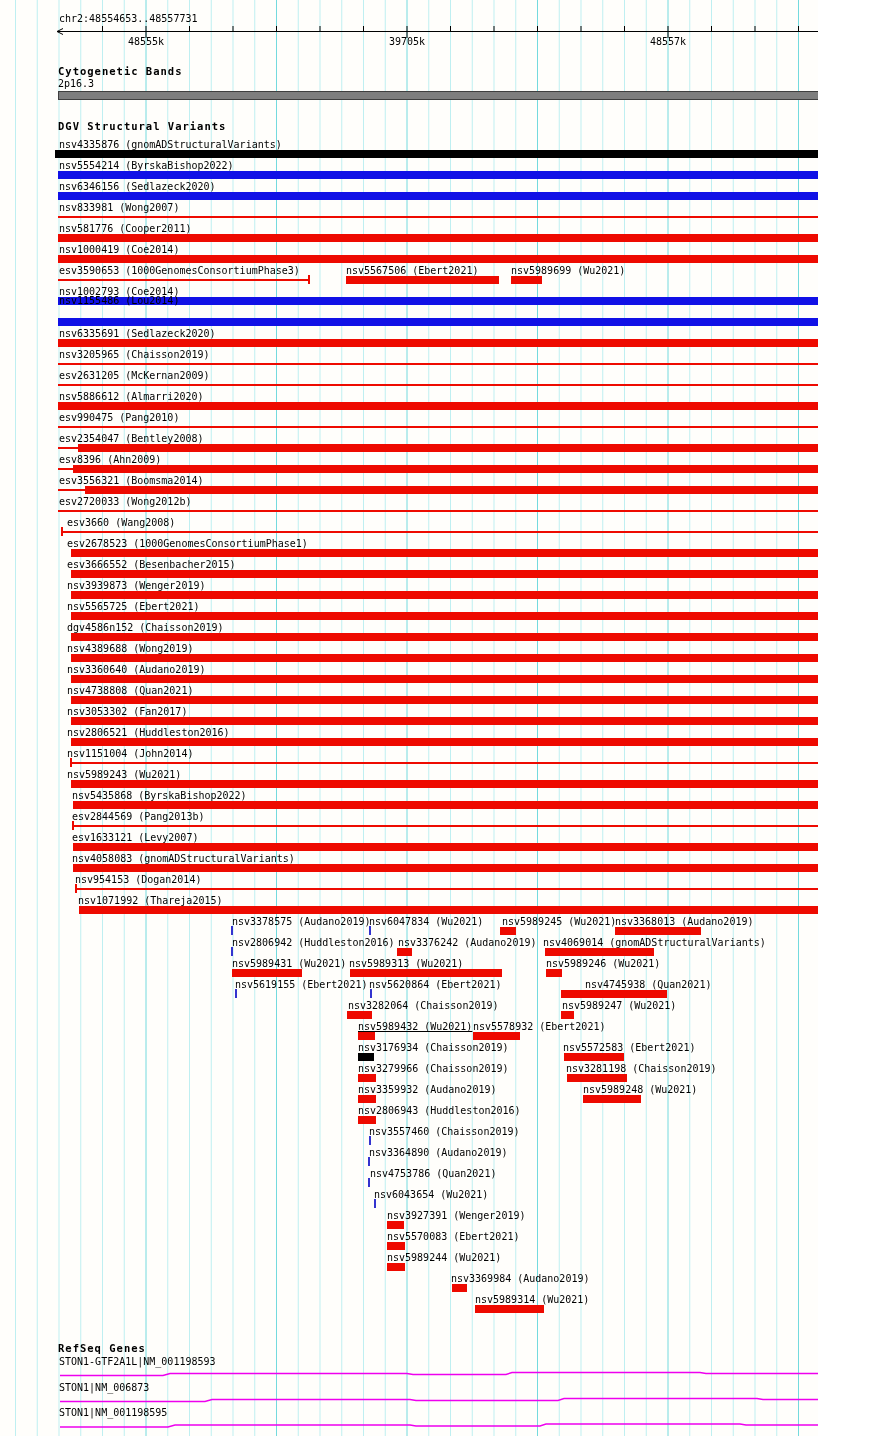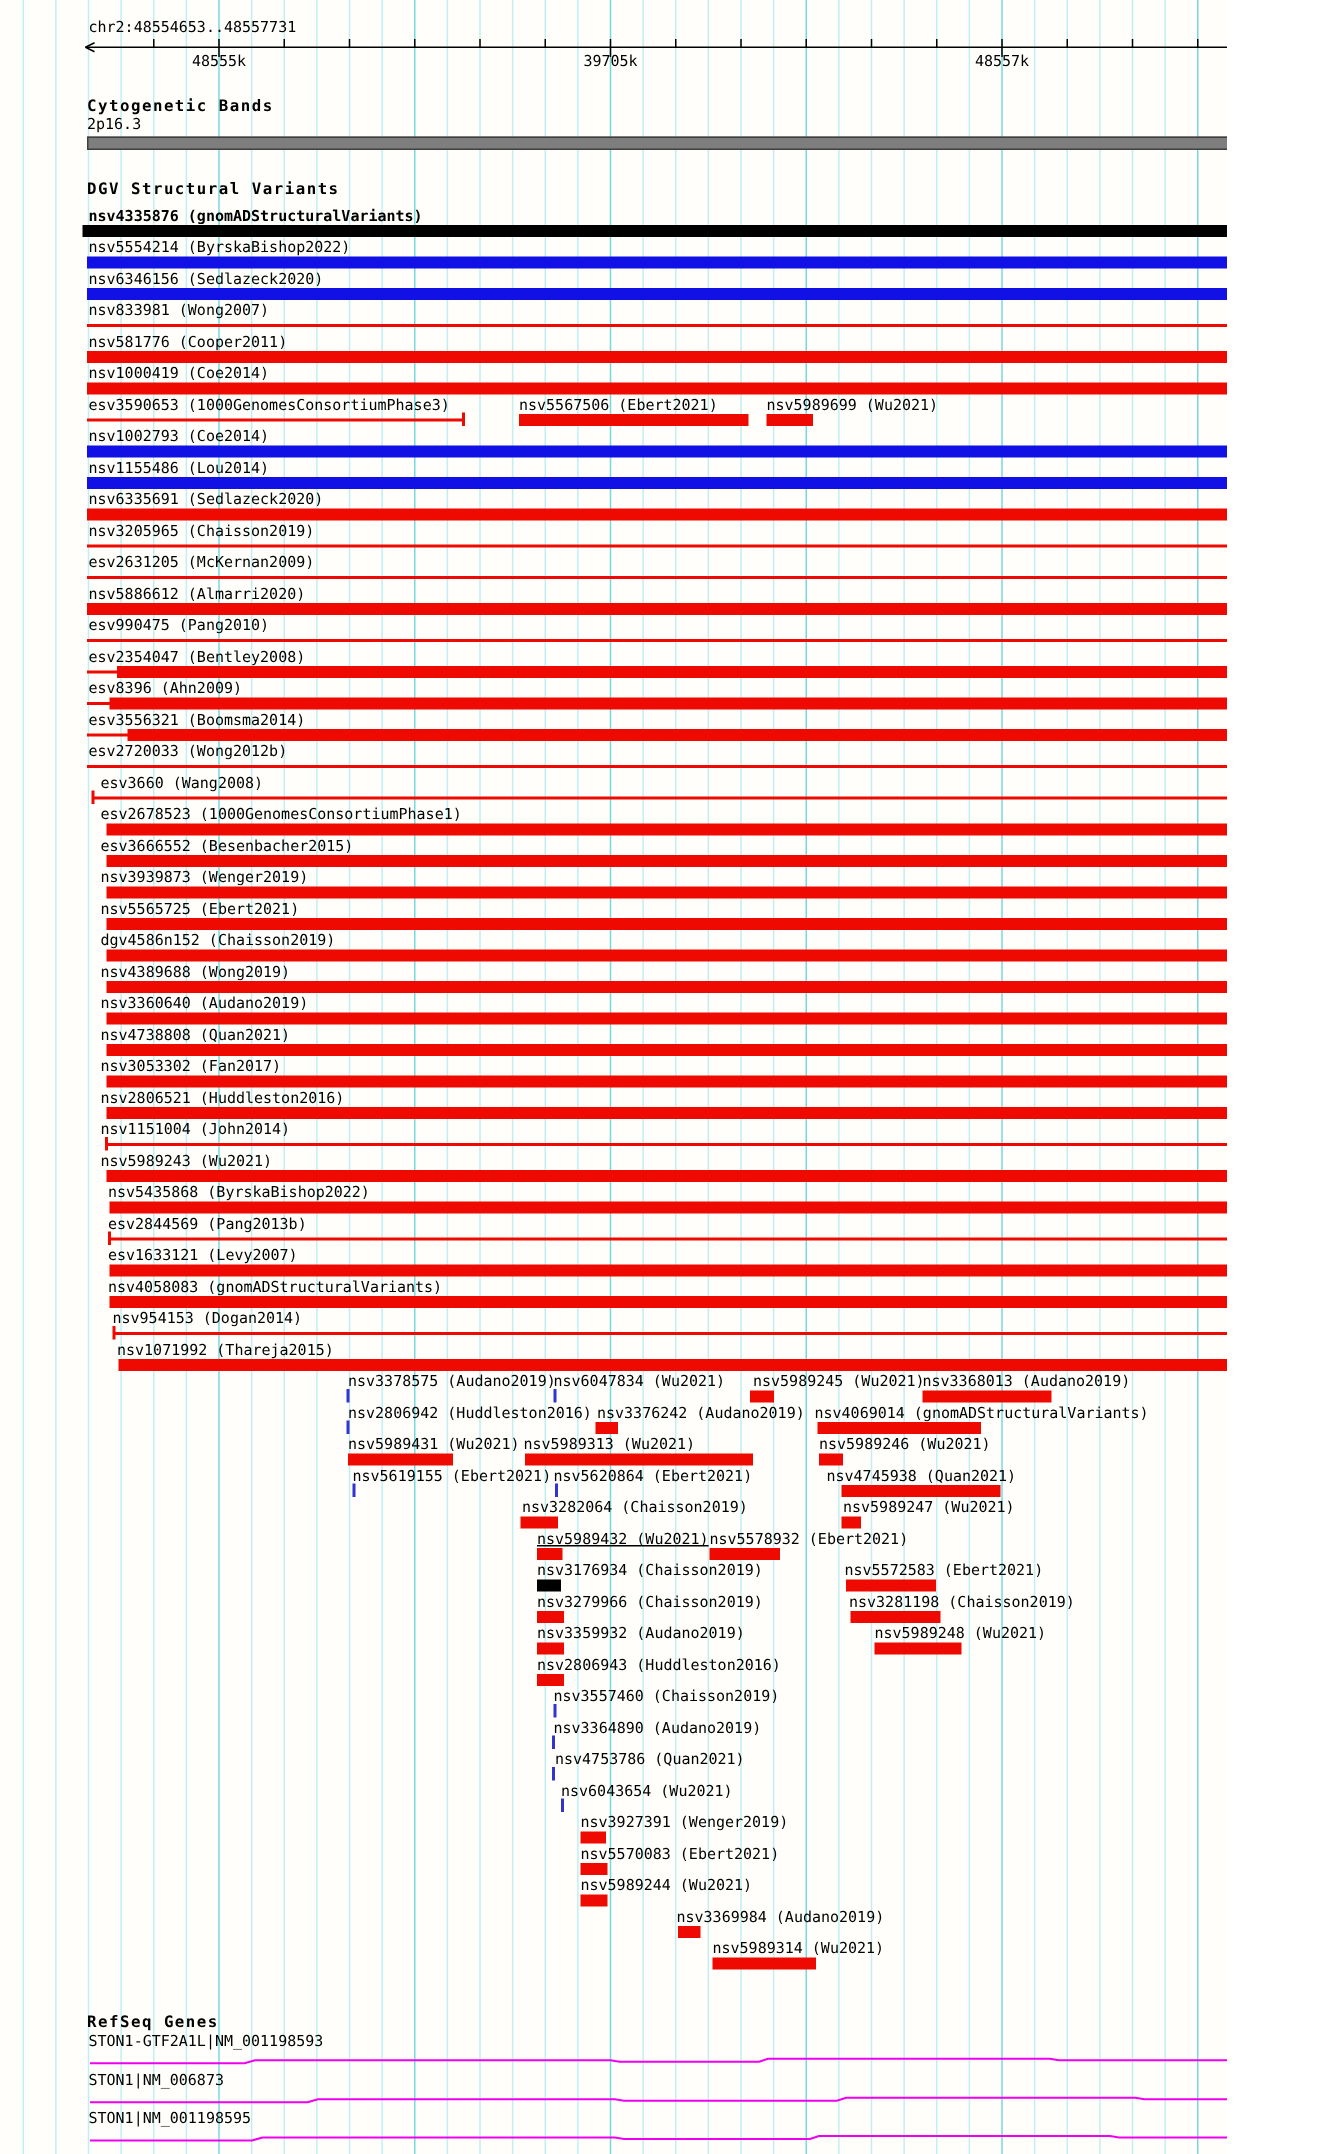--- a/index.html
+++ b/index.html
@@ -99,42 +99,42 @@
   <div class="lbl hdr" style="left:58px;top:66px;">Cytogenetic Bands</div>
   <div class="lbl" style="left:58px;top:78px;">2p16.3</div>
 
   <div class="lbl hdr" style="left:58px;top:121px;">DGV Structural Variants</div>
 
   <div class="lbl hdr" style="left:58px;top:1343px;">RefSeq Genes</div>
 <div class="lbl ruler-lbl" style="left: 146px; top: 36px;">48555k</div>
     <div class="lbl ruler-lbl" style="left: 407px; top: 36px;">39705k</div>
     <div class="lbl ruler-lbl" style="left: 668px; top: 36px;">48557k</div>
     <div class="feat" style="left: 58px; top: 91px; width: 804px; height: 9px; background: rgb(126, 126, 126); border: 1px solid rgb(63, 63, 63); box-sizing: border-box;"></div>
-    <div class="lbl" style="left: 59px; top: 139px; font-weight: bold;">nsv4335876 (gnomADStructuralVariants)</div>
+    <div class="lbl" style="left: 59px; top: 139px;">nsv4335876 (gnomADStructuralVariants)</div>
     <div class="feat" style="left: 55px; top: 150px; width: 807px; height: 8px; background: rgb(0, 0, 0);"></div>
     <div class="lbl" style="left: 59px; top: 160px;">nsv5554214 (ByrskaBishop2022)</div>
     <div class="feat" style="left: 58px; top: 171px; width: 804px; height: 8px; background: rgb(17, 17, 230);"></div>
     <div class="lbl" style="left: 59px; top: 181px;">nsv6346156 (Sedlazeck2020)</div>
     <div class="feat" style="left: 58px; top: 192px; width: 804px; height: 8px; background: rgb(17, 17, 230);"></div>
     <div class="lbl" style="left: 59px; top: 202px;">nsv833981 (Wong2007)</div>
     <div class="feat" style="left: 58px; top: 216px; width: 805px; height: 2px; background: rgb(238, 10, 0);"></div>
     <div class="lbl" style="left: 59px; top: 223px;">nsv581776 (Cooper2011)</div>
     <div class="feat" style="left: 58px; top: 234px; width: 804px; height: 8px; background: rgb(238, 10, 0);"></div>
     <div class="lbl" style="left: 59px; top: 244px;">nsv1000419 (Coe2014)</div>
     <div class="feat" style="left: 58px; top: 255px; width: 804px; height: 8px; background: rgb(238, 10, 0);"></div>
     <div class="lbl" style="left: 59px; top: 265px;">esv3590653 (1000GenomesConsortiumPhase3)</div>
     <div class="feat" style="left: 58px; top: 279px; width: 251px; height: 2px; background: rgb(238, 10, 0);"></div>
     <div class="feat" style="left: 308px; top: 275px; width: 2px; height: 9px; background: rgb(238, 10, 0);"></div>
     <div class="lbl" style="left: 346px; top: 265px;">nsv5567506 (Ebert2021)</div>
     <div class="feat" style="left: 346px; top: 276px; width: 153px; height: 8px; background: rgb(238, 10, 0);"></div>
     <div class="lbl" style="left: 511px; top: 265px;">nsv5989699 (Wu2021)</div>
     <div class="feat" style="left: 511px; top: 276px; width: 31px; height: 8px; background: rgb(238, 10, 0);"></div>
     <div class="lbl" style="left: 59px; top: 286px;">nsv1002793 (Coe2014)</div>
     <div class="feat" style="left: 58px; top: 297px; width: 804px; height: 8px; background: rgb(17, 17, 230);"></div>
-    <div class="lbl" style="left: 59px; top: 307px;">nsv1155486 (Lou2014)</div>
+    <div class="lbl" style="left: 59px; top: 295px;">nsv1155486 (Lou2014)</div>
     <div class="feat" style="left: 58px; top: 318px; width: 804px; height: 8px; background: rgb(17, 17, 230);"></div>
     <div class="lbl" style="left: 59px; top: 328px;">nsv6335691 (Sedlazeck2020)</div>
     <div class="feat" style="left: 58px; top: 339px; width: 804px; height: 8px; background: rgb(238, 10, 0);"></div>
     <div class="lbl" style="left: 59px; top: 349px;">nsv3205965 (Chaisson2019)</div>
     <div class="feat" style="left: 58px; top: 363px; width: 804px; height: 2px; background: rgb(238, 10, 0);"></div>
     <div class="lbl" style="left: 59px; top: 370px;">esv2631205 (McKernan2009)</div>
     <div class="feat" style="left: 58px; top: 384px; width: 804px; height: 2px; background: rgb(238, 10, 0);"></div>
     <div class="lbl" style="left: 59px; top: 391px;">nsv5886612 (Almarri2020)</div>
     <div class="feat" style="left: 58px; top: 402px; width: 804px; height: 8px; background: rgb(238, 10, 0);"></div>
     <div class="lbl" style="left: 59px; top: 412px;">esv990475 (Pang2010)</div>
@@ -209,21 +209,21 @@
     <div class="lbl" style="left: 232px; top: 958px;">nsv5989431 (Wu2021)</div>
     <div class="feat" style="left: 232px; top: 969px; width: 70px; height: 8px; background: rgb(238, 10, 0);"></div>
     <div class="lbl" style="left: 349px; top: 958px;">nsv5989313 (Wu2021)</div>
     <div class="feat" style="left: 350px; top: 969px; width: 152px; height: 8px; background: rgb(238, 10, 0);"></div>
     <div class="lbl" style="left: 546px; top: 958px;">nsv5989246 (Wu2021)</div>
     <div class="feat" style="left: 546px; top: 969px; width: 16px; height: 8px; background: rgb(238, 10, 0);"></div>
     <div class="lbl" style="left: 235px; top: 979px;">nsv5619155 (Ebert2021)</div>
     <div class="feat" style="left: 235px; top: 989px; width: 2px; height: 9px; background: rgb(51, 51, 207);"></div>
     <div class="lbl" style="left: 369px; top: 979px;">nsv5620864 (Ebert2021)</div>
     <div class="feat" style="left: 370px; top: 989px; width: 2px; height: 9px; background: rgb(51, 51, 207);"></div>
-    <div class="lbl" style="left: 551px; top: 979px;">nsv4745938 (Quan2021)</div>
+    <div class="lbl" style="left: 585px; top: 979px;">nsv4745938 (Quan2021)</div>
     <div class="feat" style="left: 561px; top: 990px; width: 106px; height: 8px; background: rgb(238, 10, 0);"></div>
     <div class="lbl" style="left: 348px; top: 1000px;">nsv3282064 (Chaisson2019)</div>
     <div class="feat" style="left: 347px; top: 1011px; width: 25px; height: 8px; background: rgb(238, 10, 0);"></div>
     <div class="lbl" style="left: 562px; top: 1000px;">nsv5989247 (Wu2021)</div>
     <div class="feat" style="left: 561px; top: 1011px; width: 13px; height: 8px; background: rgb(238, 10, 0);"></div>
     <div class="lbl" style="left: 358px; top: 1021px; text-decoration: underline;">nsv5989432 (Wu2021)</div>
     <div class="feat" style="left: 358px; top: 1032px; width: 17px; height: 8px; background: rgb(238, 10, 0);"></div>
     <div class="lbl" style="left: 473px; top: 1021px;">nsv5578932 (Ebert2021)</div>
     <div class="feat" style="left: 473px; top: 1032px; width: 47px; height: 8px; background: rgb(238, 10, 0);"></div>
     <div class="lbl" style="left: 358px; top: 1042px;">nsv3176934 (Chaisson2019)</div>

